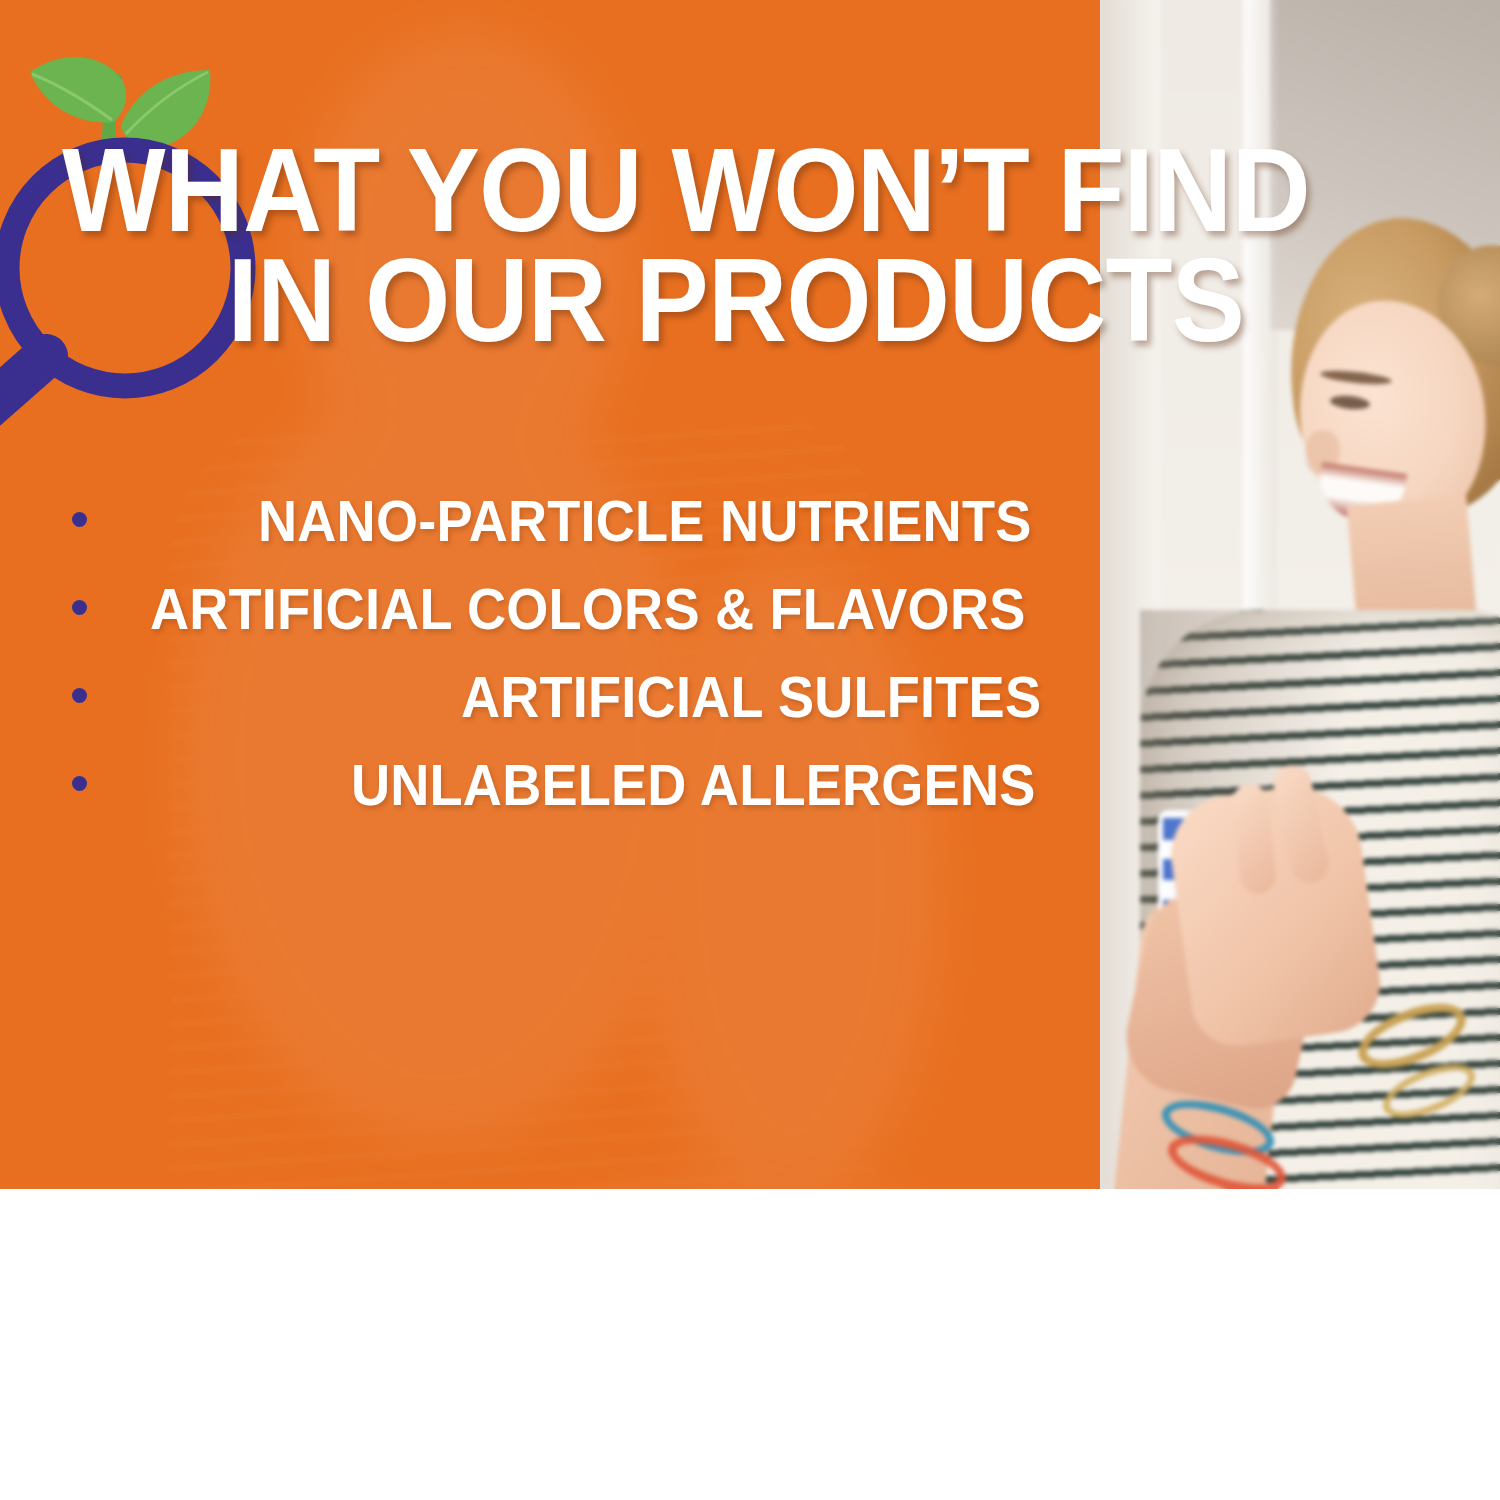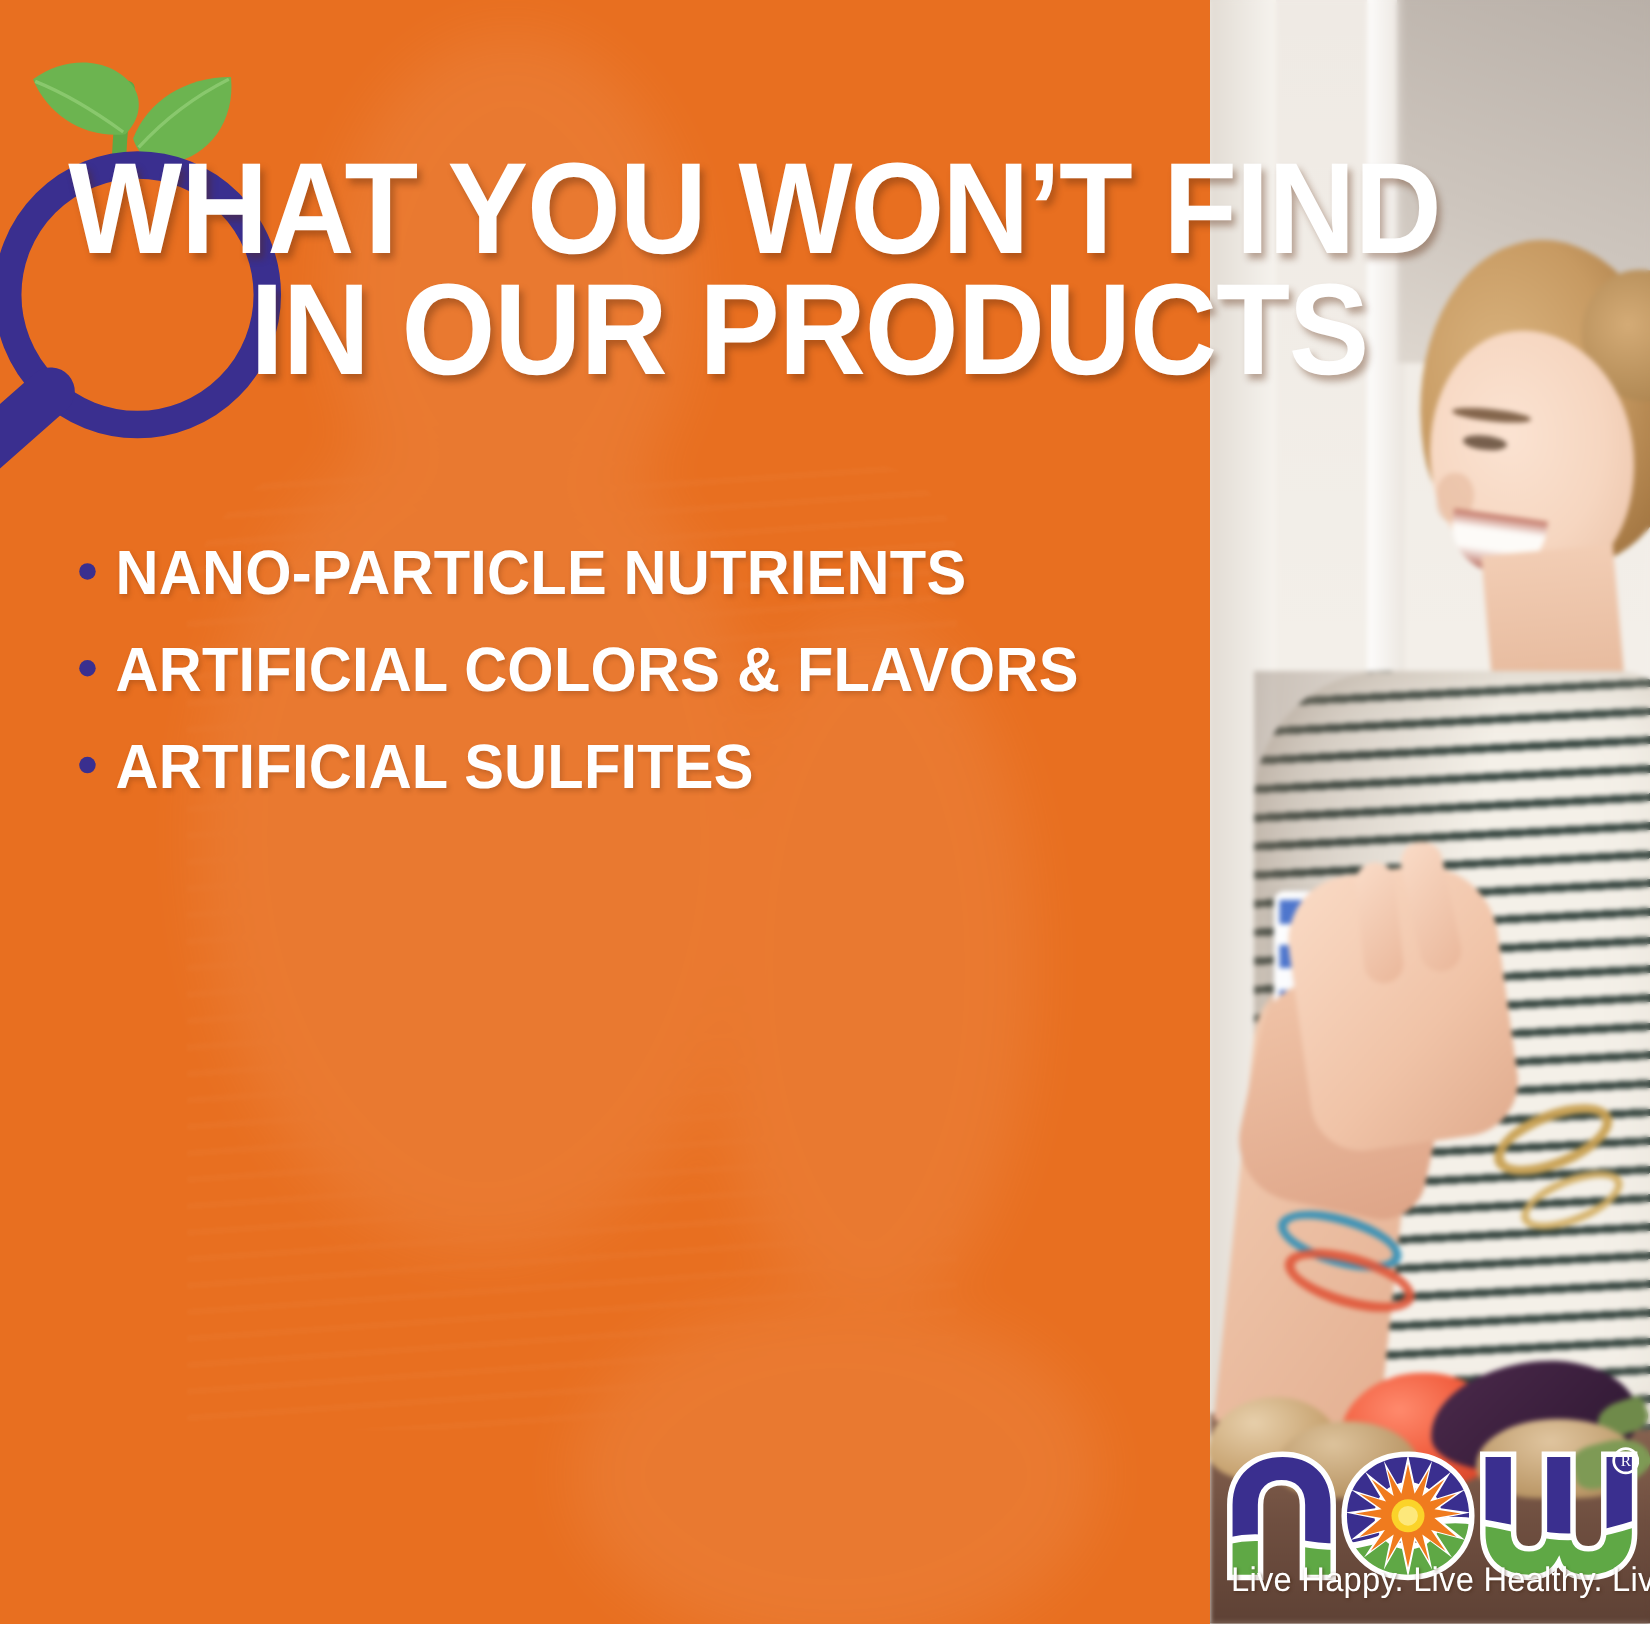--- a/index.html
+++ b/index.html
@@ -1,20 +1,20 @@
 <!DOCTYPE html>
 <html><head>
 <meta charset="utf-8">
 <style>
   html,body{margin:0;padding:0;background:#fff;}
   body{font-family:"Liberation Sans",sans-serif;}
 
   .canvas{
     position:relative;
-    width:1500px;height:1476px;
+    width:1500px;height:1189px;
     overflow:hidden;
     background:#efe9e2;
   }
 
   
   .photo{position:absolute;inset:0;overflow:hidden;}
 
   
   .ph-wall{position:absolute;left:1100px;top:0;width:400px;height:1500px;
     background:linear-gradient(180deg,#efeae4 0%,#f3efe9 40%,#e6ded5 100%);}
@@ -161,21 +161,21 @@
     transform-origin:left top;
   }
   .headline .l2{display:block;padding-left:178px;}
   .headline b{font-weight:900;letter-spacing:-2px;}
 
   
   .list{
     position:absolute;left:72px;top:492px;width:1000px;
     z-index:6;
   }
-  .row{display:flex;align-items:flex-start;margin-bottom:30px;}
+  .row{display:flex;align-items:flex-start;margin-bottom:30px;justify-content:space-between;}
   .dot{flex:0 0 auto;width:15px;height:15px;border-radius:50%;
     background:#3A2F8F;margin-top:20px;margin-right:18px;}
   .txt{
     font-family:"Liberation Sans Narrow","Liberation Sans",sans-serif;
     font-weight:700;
     font-size:57px;
     line-height:1.02;
     color:#ffffff;
     letter-spacing:.2px;
     text-shadow:2px 3px 5px rgba(90,40,10,.25);
@@ -302,20 +302,26 @@
 
     <div class="row">
       <div class="dot"></div>
       <div class="txt">
         <span>ARTIFICIAL SULFITES</span>
       </div>
     </div>
 
 
 
+    <div class="row">
+      <div class="dot"></div>
+      <div class="txt">
+        <span>UNLABELED ALLERGENS</span>
+      </div>
+    </div>
 
   </div>
 
   <svg class="nowlogo" viewBox="0 0 378 130">
     <defs>
       <clipPath id="nowclip">
 
         <path d="M6 118 L6 52 C6 22 28 6 54 6 C80 6 100 22 100 52 L100 118 L72 118 L72 52
                  C72 38 64 32 53 32 C42 32 34 38 34 52 L34 118 Z"></path>
 

